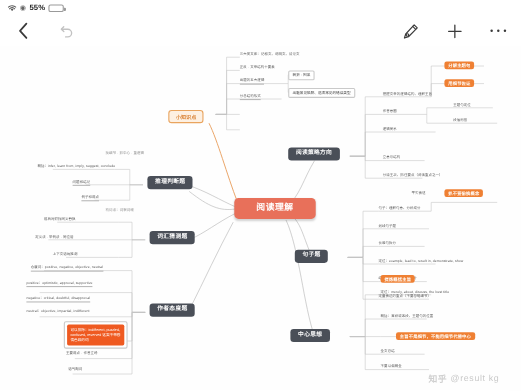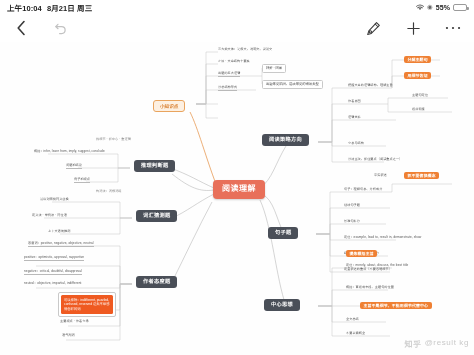--- a/index.html
+++ b/index.html
@@ -57,21 +57,21 @@
 
   
   .node{
     position:absolute; white-space:nowrap; line-height:1.1;
     font-family:"Liberation Sans","DejaVu Sans",sans-serif;
   }
 
   
   .n-central{
     background:#e8705a; color:#fff; font-size:8px; font-weight:700;
-    padding:5px 9px; border-radius:4px; letter-spacing:.5px;
+    padding:5px 20px; border-radius:4px; letter-spacing:.5px;
     box-shadow:0 1px 2px rgba(0,0,0,.18);
   }
   
   .n-main{
     background:#4a4f58; color:#fff; font-size:5.2px; font-weight:700;
     padding:3px 7px; border-radius:3px; letter-spacing:.3px;
   }
   
   .n-orange-out{
     background:#fdf0e2; color:#d98032; border:1px solid #e9a45e;
@@ -96,34 +96,30 @@
     border:.6px solid #c9c9c9; background:#fff; border-radius:1.5px;
     padding:1.5px 3px; color:#3d3d3d; font-size:3.3px;
   }
   .n-boxwrap{
     border:.6px solid #c9c9c9; background:#fff; border-radius:2px;
     padding:2px; width:58px; white-space:normal;
   }
 
   
   .watermark{
-    position:absolute; right:5px; bottom:6px;
+    position:absolute; right:20px; bottom:6px;
     font-size:8px; color:#c9c9c9; letter-spacing:.6px; font-weight:400;
-    display:flex; gap:3px; z-index:30;
+    display:flex; align-items:center; gap:3px; z-index:30;
   }
   .wm-zhihu{ font-weight:700; color:#cfcfcf; }
 </style>
 </head>
 <body>
 
 <div class="statusbar">
-  <div class="sb-left">
-    <span>上午10:04</span>
-    <span>8月21日 周三</span>
-  </div>
   <div class="sb-right">
     <span class="wifi">
       <svg width="8" height="7" viewBox="0 0 16 12" fill="#555">
         <path d="M8 11.2 5.3 8.2a4 4 0 0 1 5.4 0L8 11.2z"></path>
         <path d="M8 6.2a6.6 6.6 0 0 0-4.6 1.9L2.1 6.7a8.6 8.6 0 0 1 11.8 0l-1.3 1.4A6.6 6.6 0 0 0 8 6.2z"></path>
         <path d="M8 2.2C5.3 2.2 2.9 3.2 1 5L0 3.6A12.3 12.3 0 0 1 16 3.6L15 5A10.6 10.6 0 0 0 8 2.2z"></path>
       </svg>
     </span>
     <span class="lockglyph">◉</span>
     <span class="sb-pct">55%</span>

